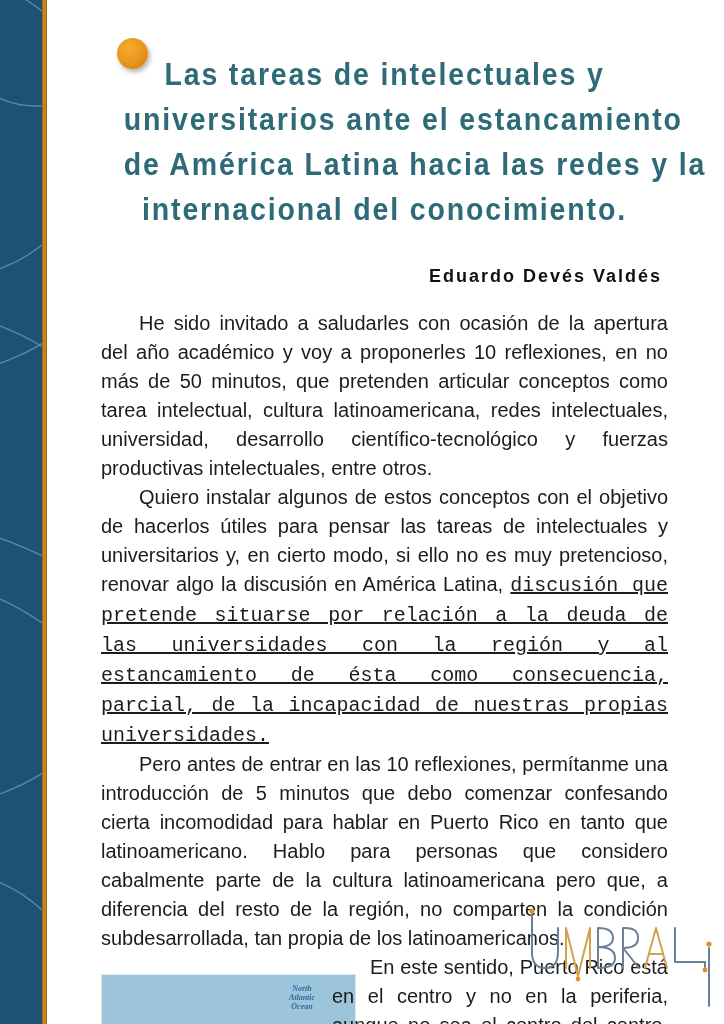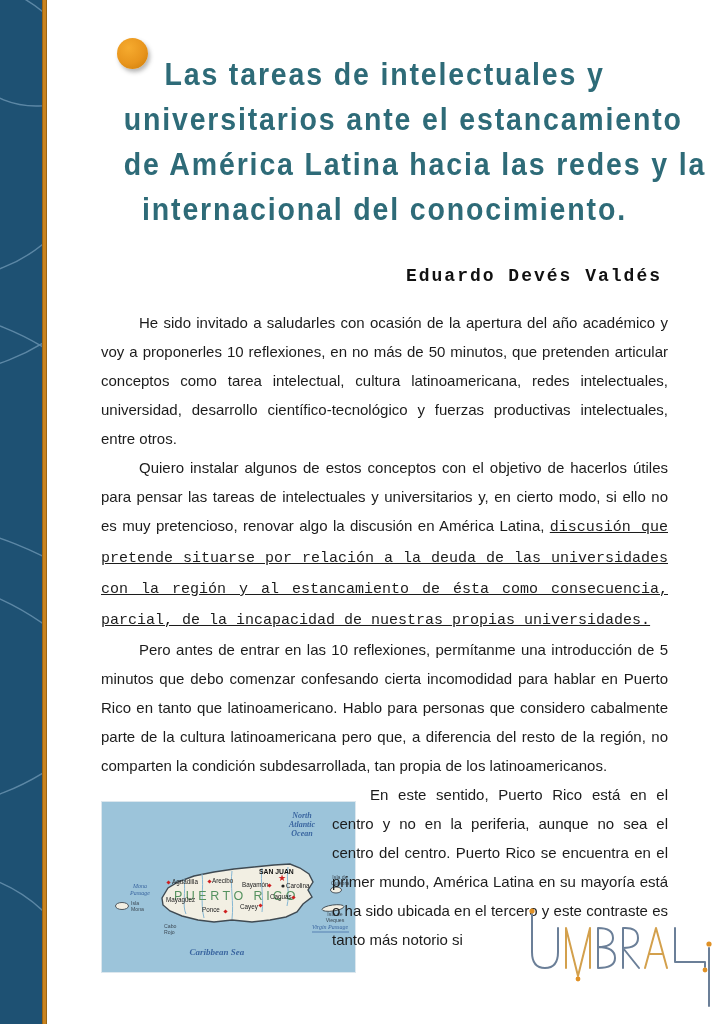--- a/index.html
+++ b/index.html
@@ -16,25 +16,25 @@
   .bullet{position:absolute;left:117px;top:38px;width:31px;height:31px;border-radius:50%;
           background:radial-gradient(circle at 38% 32%, #f6ab2e 0%, #e8951d 55%, #c97a08 100%);
           box-shadow:2px 3px 4px rgba(90,90,90,.45);}
 
   .content{position:absolute;left:101px;top:0;width:567px;}
 
   .title{margin:52px 0 0 0;color:var(--title-teal,#2e6b78);font-weight:bold;font-size:31px;
          line-height:45px;letter-spacing:2px;text-align:center;transform:scaleX(.92);transform-origin:50% 0;}
   .title div{white-space:nowrap;}
 
-  .author{margin:34px 6px 0 0;text-align:right;font-weight:bold;font-size:18px;letter-spacing:2px;color:#111;font-family:Liberation Mono, monospace;}
+  .author{margin:34px 6px 0 0;text-align:right;font-weight:bold;font-size:18px;letter-spacing:2px;color:#111;}
 
   .salutation{margin:20px 0 0 0;font-size:15px;line-height:24px;}
 
-  .para{margin:0;font-size:15px;line-height:29px;text-align:justify;text-indent:38px;}
+  .para{margin:0;font-size:20px;line-height:29px;text-align:justify;text-indent:38px;}
   .p-first{margin-top:22px;}
   .ul{text-decoration:underline;font-family:Liberation Mono, monospace;}
 
   
   .map{float:left;width:218px;height:170px;margin:21px 13px 6px 0;padding:0;}
   .map svg{display:block;border:1px solid #dce7ee;}
   .m-ital{font-family:"Liberation Serif",serif;font-style:italic;fill:var(--map-blue,#3a66a0);}
   .m-ocean{font-size:8px;font-weight:bold;}
   .m-sea{font-size:9px;font-weight:bold;}
   .m-pass{font-size:6px;}

